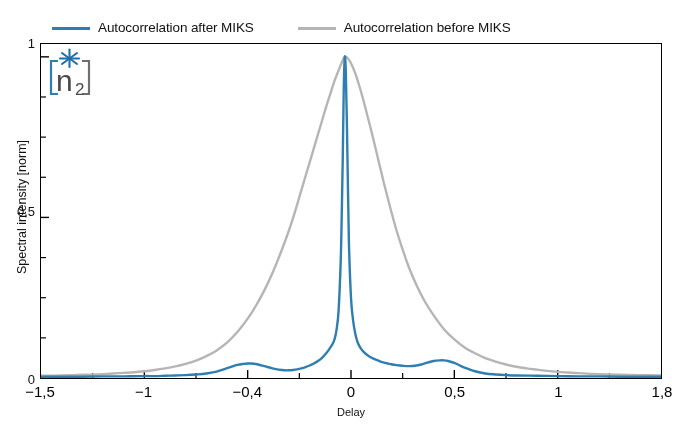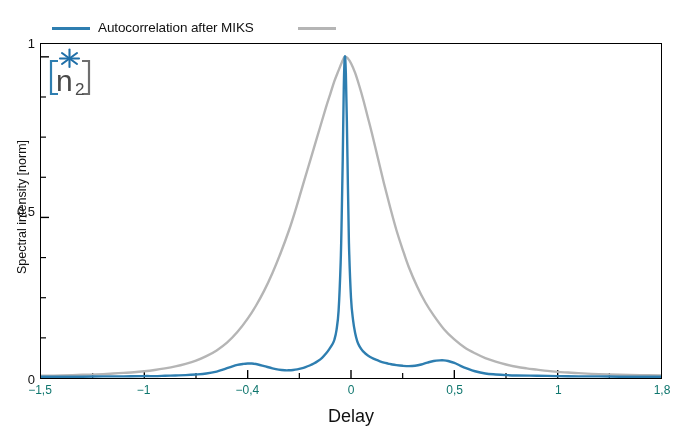--- a/index.html
+++ b/index.html
@@ -102,33 +102,33 @@
   .xtick-layer {
     position: absolute;
     left: 40px;
     top: 383px;
     width: 622px;
     height: 20px;
   }
   .xtick {
     position: absolute;
     top: 0;
-    font-size: 12px;
-    color: #0f766e;
+    font-size: 15px;
+    color: #000000;
     transform: translateX(-50%);
     white-space: nowrap;
   }
 
   .xaxis-title {
     position: absolute;
     left: 40px;
     top: 406px;
     width: 622px;
     text-align: center;
-    font-size: 18px;
+    font-size: 11px;
     color: #111111;
   }
 
   .yaxis-title {
     position: absolute;
     left: -68px;
     top: 200px;
     width: 180px;
     text-align: center;
     font-size: 12.5px;
@@ -143,20 +143,21 @@
 
 <div id="figure">
 
   <div class="legend">
     <div class="legend-entry">
       <span class="legend-swatch" style="background: rgb(46, 126, 176);"></span>
       <span class="legend-label">Autocorrelation after MIKS</span>
     </div>
     <div class="legend-entry">
       <span class="legend-swatch" style="background: rgb(181, 181, 181);"></span>
+      <span class="legend-label">Autocorrelation before MIKS</span>
     </div>
   </div>
 
   <div class="ytick-layer">
     <span class="ytick" style="top:0px;">1</span>
     <span class="ytick" style="top:168px;">0,5</span>
     <span class="ytick" style="top:336px;">0</span>
   </div>
 
   <div class="yaxis-title">Spectral intensity [norm]</div>

